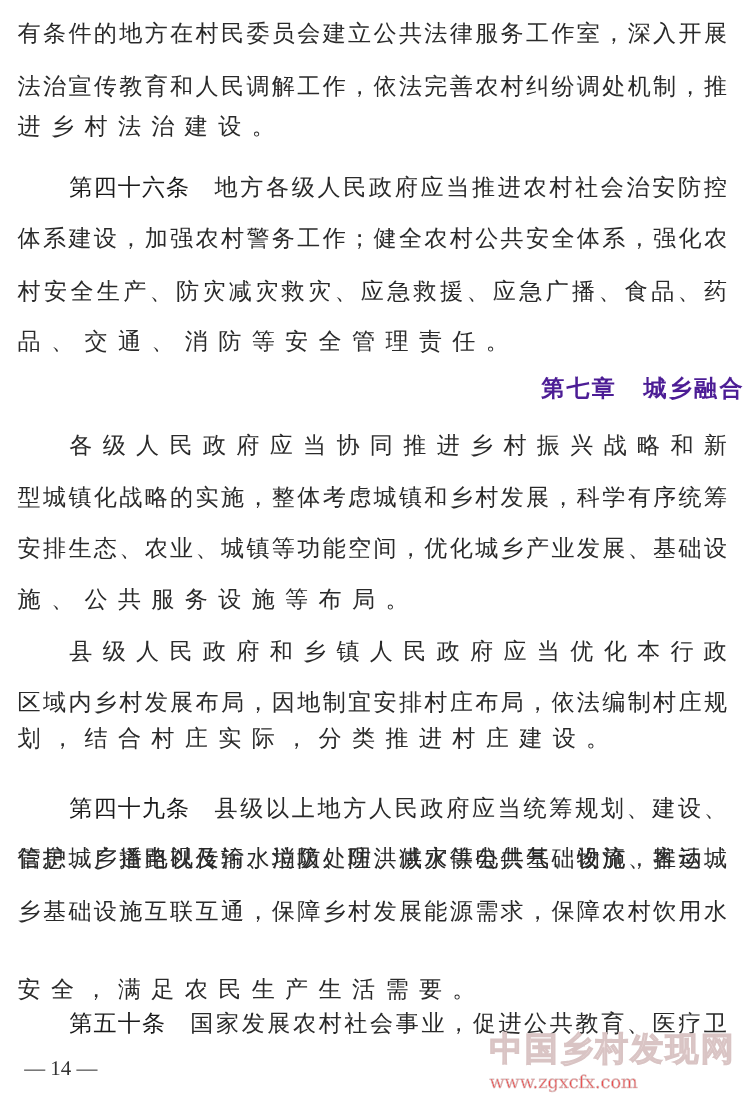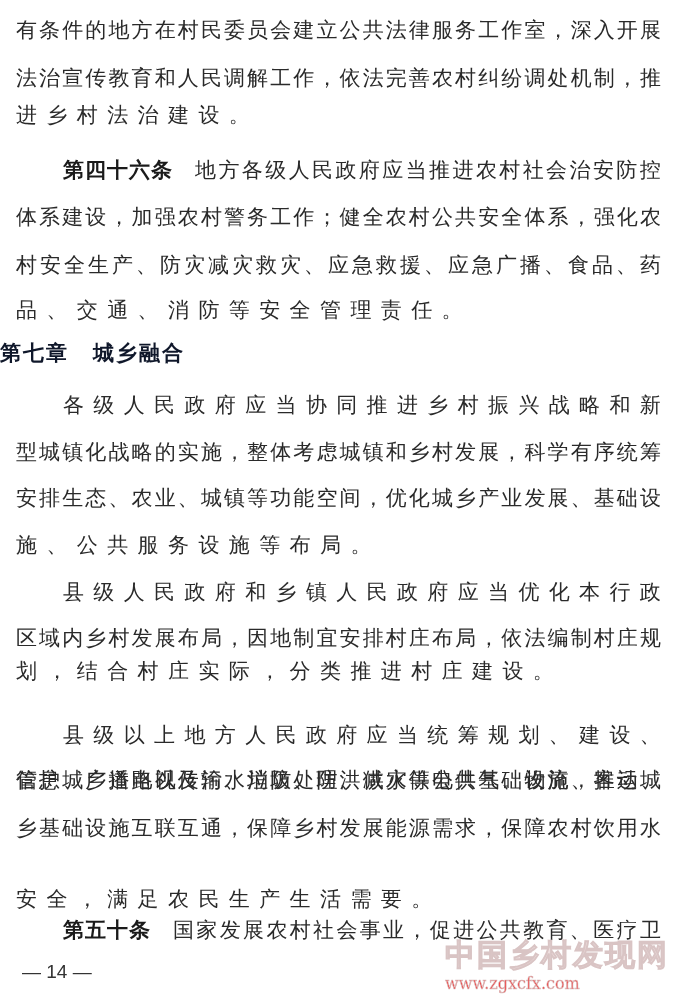--- a/index.html
+++ b/index.html
@@ -7,31 +7,31 @@
     width:677px; height:1001px; background:#ffffff; position:relative; overflow:hidden;
     font-family: "DejaVu Serif", "Liberation Serif", serif; color:#2a2a2a;
   }
   .line {
     position:absolute; left:16px; width:645px; height:30px;
     font-size:21px; line-height:30px; white-space:nowrap;
     display:flex; justify-content:space-between;
   }
   .line.short { justify-content:flex-start; letter-spacing:9.4px; }
   .line.indent { left:63px; width:598px; }
-  .art-head { font-family:"DejaVu Sans", sans-serif; font-weight:bold; color:#1a1a1a; letter-spacing:1px; margin-right:22px; }
+  .art-head { font-family:"DejaVu Sans", sans-serif; font-weight:normal; color:#1a1a1a; letter-spacing:1px; margin-right:22px; }
   .art-body { flex:1; display:flex; justify-content:space-between; }
   .chapter {
-    position:absolute; top:338px; left:0; width:677px; text-align:left;
-    font-family:"DejaVu Sans", sans-serif; font-weight:bold; font-size:21px; line-height:30px; color:#0f172a;
+    position:absolute; top:338px; left:0; width:677px; text-align:right;
+    font-family:"DejaVu Sans", sans-serif; font-weight:bold; font-size:21px; line-height:30px; color:#4c1d95;
     letter-spacing:2px;
   }
   .chapter .gap { display:inline-block; width:24px; }
   .page-num {
     position:absolute; left:22px; top:958px; font-size:19px; line-height:28px; color:#333;
-    font-family:Liberation Sans, sans-serif;
+    font-family:Liberation Serif, serif;
   }
   .watermark {
     position:absolute; right:8px; top:938px; color:#e8d8d8;
     font-family:"DejaVu Serif", serif;
   }
   .watermark .wm-cn { font-size:30px; line-height:34px; font-weight:bold; letter-spacing:2px; color:#efe0e0; -webkit-text-stroke:1px #d9c4c4; }
   .watermark .wm-url { font-size:16px; line-height:24px; color:#ef4444; -webkit-text-stroke:0.6px #d9c4c4; }
 </style>
 </head>
 <body>
@@ -326,20 +326,21 @@
       <span>法</span>
       <span>编</span>
       <span>制</span>
       <span>村</span>
       <span>庄</span>
       <span>规</span>
     </div>
   <div class="line short" style="top:656px">划，结合村庄实际，分类推进村庄建设。</div>
 
   <div class="line indent" style="top:720px">
+    <span class="art-head">第四十九条</span>
     <span class="art-body">
         <span>县</span>
         <span>级</span>
         <span>以</span>
         <span>上</span>
         <span>地</span>
         <span>方</span>
         <span>人</span>
         <span>民</span>
         <span>政</span>

